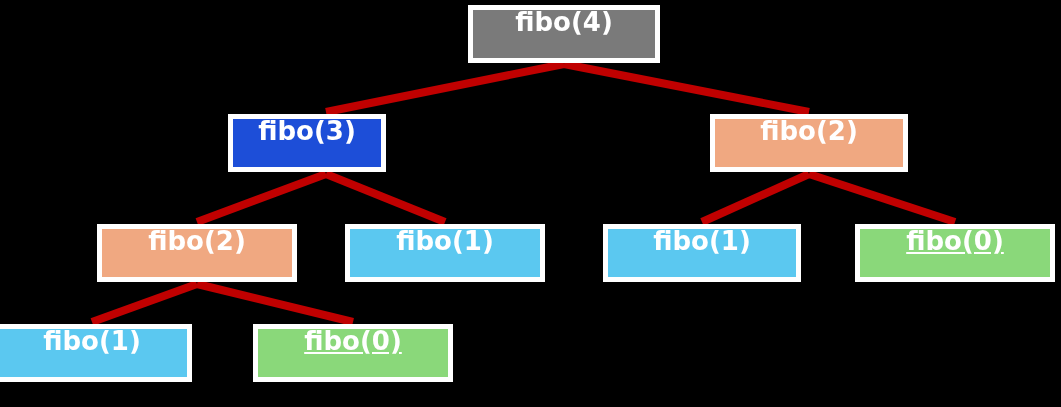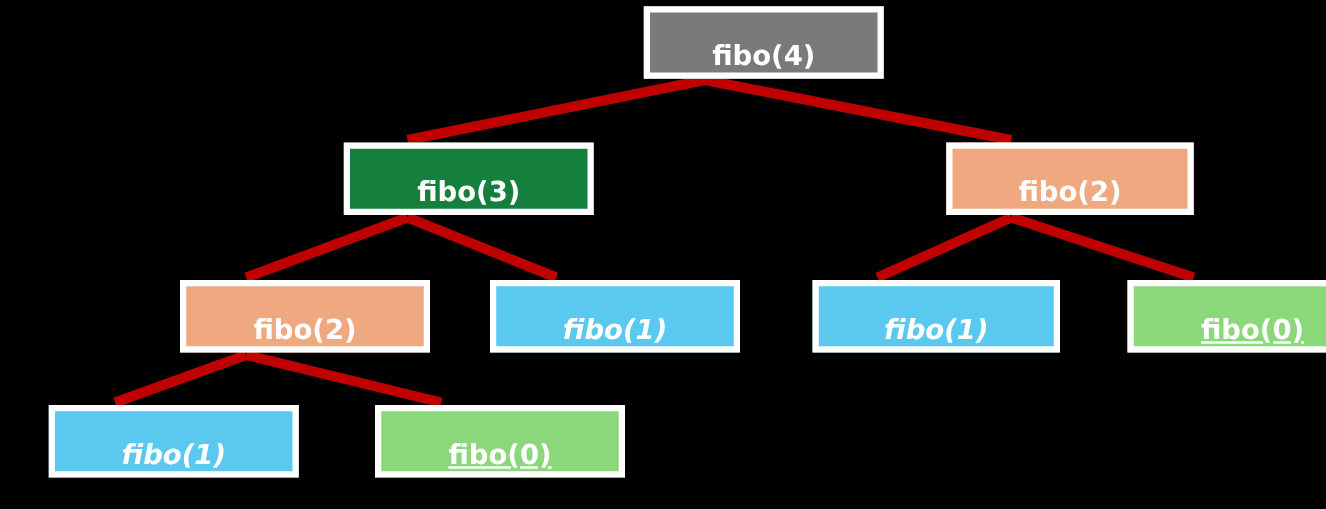--- a/index.html
+++ b/index.html
@@ -21,38 +21,37 @@
     top: 0;
     width: 1061px;
     height: 407px;
     pointer-events: none;
   }
   .node {
     position: absolute;
     box-sizing: border-box;
     border: 5px solid #ffffff;
     display: flex;
-    align-items: flex-end;
+    align-items: flex-start;
     justify-content: center;
     color: #ffffff;
     font-weight: bold;
-    font-size: 22px;
+    font-size: 26px;
     letter-spacing: 0px;
     line-height: 1;
     white-space: nowrap;
     z-index: 2;
-    margin-left: 47px;
   }
   .node-label {
     display: block;
     transform: translateY(-1px);
   }
   .fill-gray   { background: #7a7a7a; }
   .fill-salmon { background: #f0a881; }
-  .fill-blue   { background: #5bc8f0; font-style: italic; }
+  .fill-blue   { background: #5bc8f0; }
   .fill-green  { background: #8ad87a; text-decoration: underline; }
 </style>
 </head>
 <body>
 
 <div id="canvas">
 
   <svg id="edges" viewBox="0 0 1061 407" preserveAspectRatio="none" xmlns="http://www.w3.org/2000/svg">
     <g id="edge-group">
         <line x1="564" y1="64" x2="326" y2="112" stroke="#c00000" stroke-width="8" stroke-linecap="butt"></line>
@@ -63,21 +62,21 @@
         <line x1="809" y1="174" x2="955" y2="222" stroke="#c00000" stroke-width="8" stroke-linecap="butt"></line>
         <line x1="197" y1="284" x2="92" y2="322" stroke="#c00000" stroke-width="8" stroke-linecap="butt"></line>
         <line x1="197" y1="284" x2="353" y2="322" stroke="#c00000" stroke-width="8" stroke-linecap="butt"></line>
       </g>
   </svg>
 
   <div id="node-layer">
       <div class="node fill-gray" style="left: 468px; top: 5px; width: 192px; height: 58px; background: rgb(122, 122, 122);">
         <span class="node-label">fibo(4)</span>
       </div>
-      <div class="node fill-gray" style="left: 228px; top: 114px; width: 200px; height: 58px; background: #15803d;">
+      <div class="node fill-gray" style="left: 228px; top: 114px; width: 158px; height: 58px; background: #1d4ed8;">
         <span class="node-label">fibo(3)</span>
       </div>
       <div class="node fill-salmon" style="left: 710px; top: 114px; width: 198px; height: 58px; background: rgb(240, 168, 129);">
         <span class="node-label">fibo(2)</span>
       </div>
       <div class="node fill-salmon" style="left: 97px; top: 224px; width: 200px; height: 58px; background: rgb(240, 168, 129);">
         <span class="node-label">fibo(2)</span>
       </div>
       <div class="node fill-blue" style="left: 345px; top: 224px; width: 200px; height: 58px; background: rgb(91, 200, 240);">
         <span class="node-label">fibo(1)</span>

